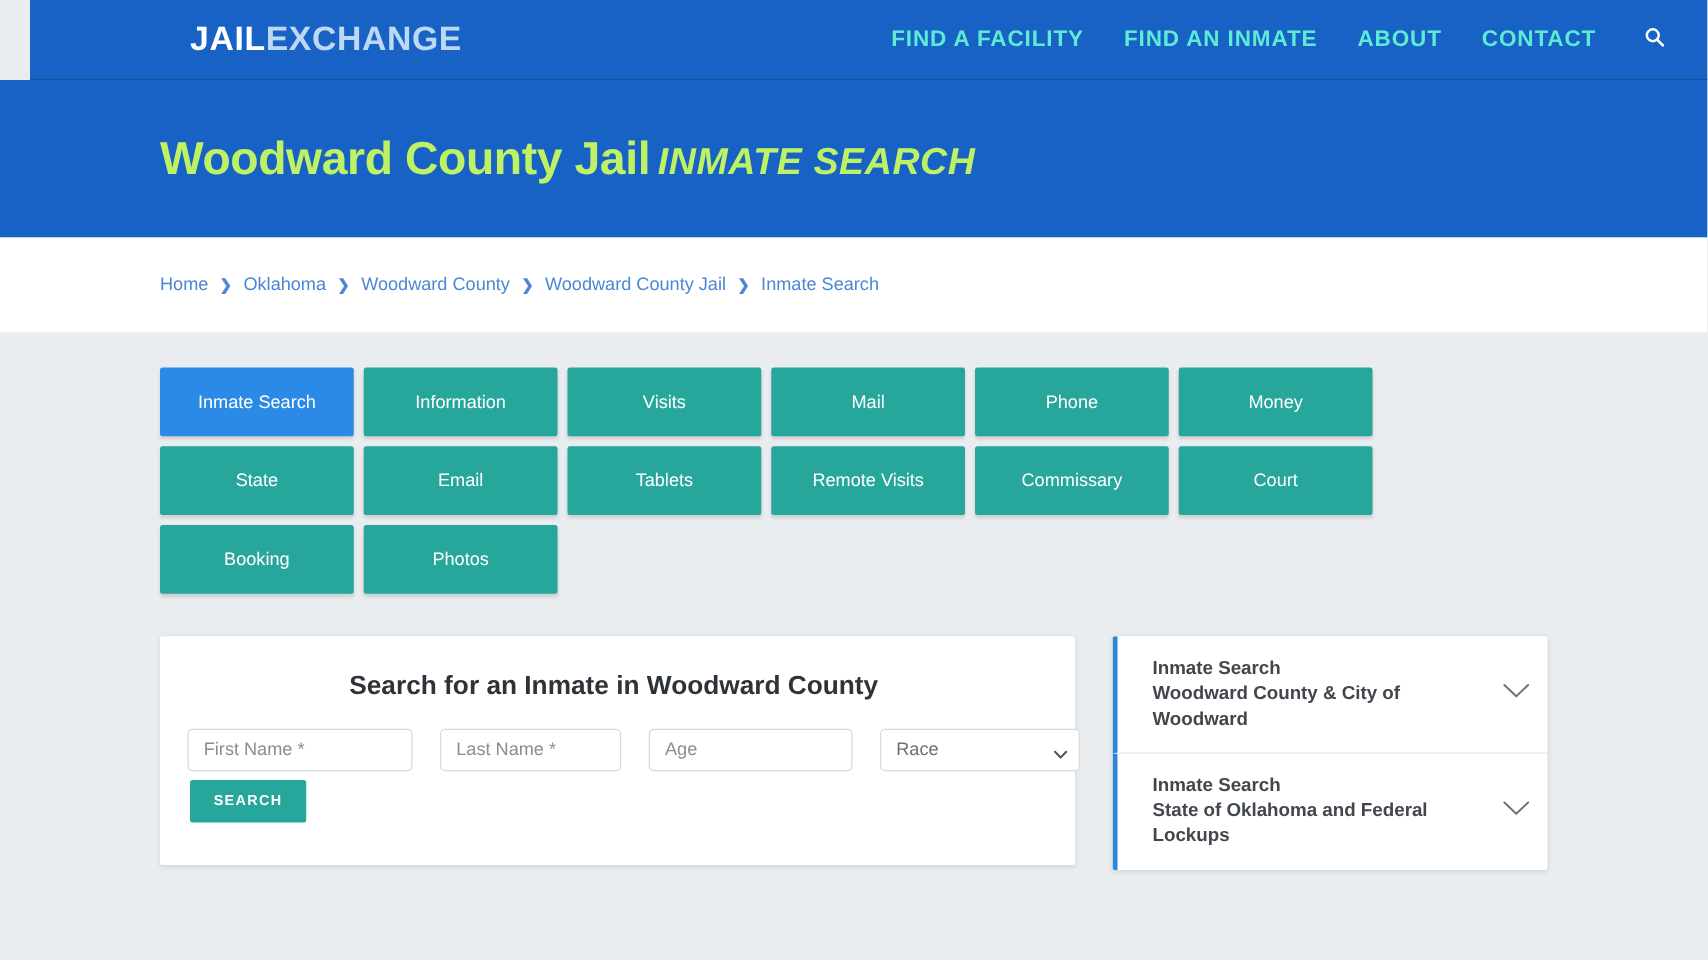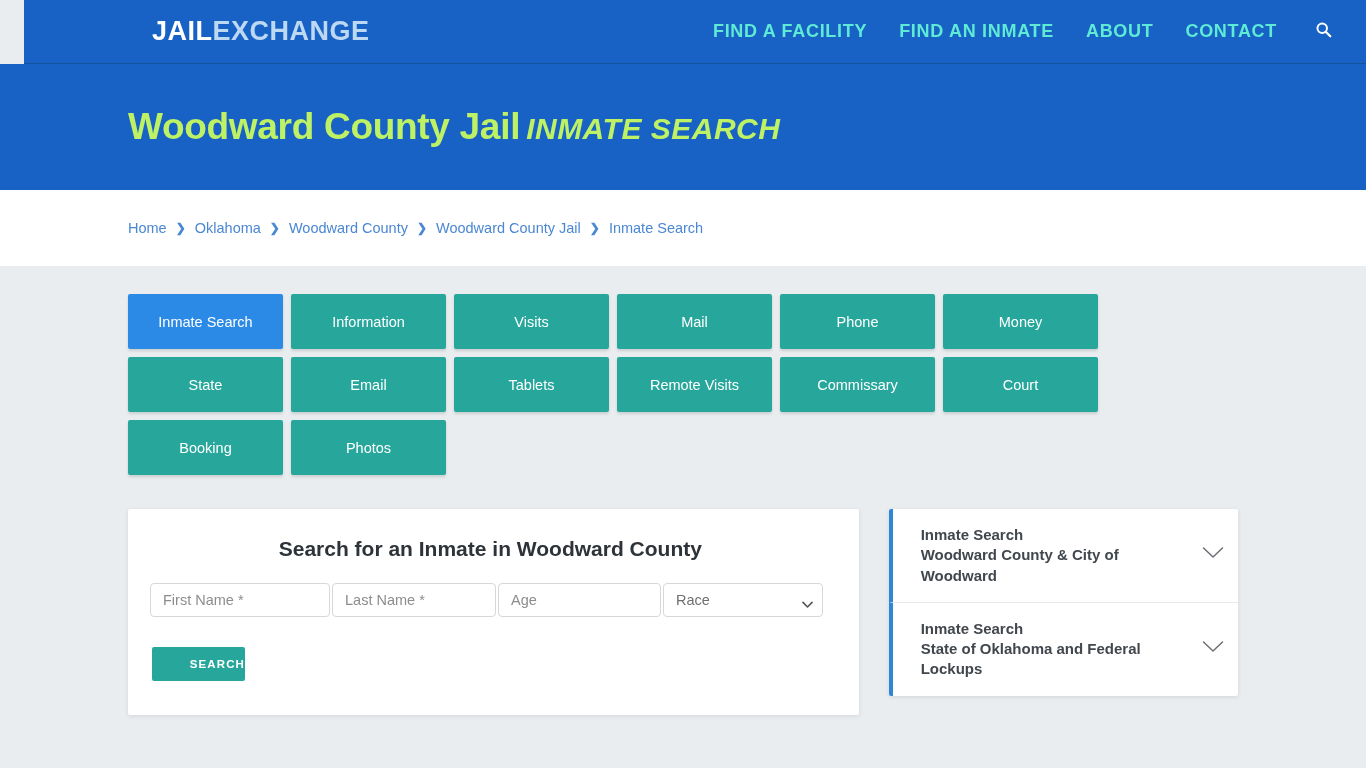--- a/index.html
+++ b/index.html
@@ -155,37 +155,37 @@
   .search-card { padding: 28px 28px 34px 22px; }
   .search-heading {
     text-align: center;
     font-size: 21px;
     font-weight: bold;
     color: #2d3338;
     margin-bottom: 22px;
   }
   .form-row {
     display: flex;
-    gap: 2px;
+    gap: 22px;
     align-items: center;
   }
   .field {
     height: 34px;
     border: 1px solid #d8d8d8;
     border-radius: 4px;
     padding: 0 12px;
     font-family: "Liberation Sans", sans-serif;
     font-size: 14.5px;
     color: #6f6f6f;
     background: #ffffff;
     outline: none;
   }
   .field::placeholder { color: #8d8d8d; }
   .f-first { width: 180px; }
-  .f-last  { width: 164px; }
+  .f-last  { width: 145px; }
   .f-age   { width: 163px; }
   .select-wrap { position: relative; width: 160px; }
   .field-select {
     width: 160px;
     height: 34px;
     border: 1px solid #d8d8d8;
     border-radius: 4px;
     padding: 0 26px 0 12px;
     font-family: "Liberation Sans", sans-serif;
     font-size: 14.5px;
@@ -195,34 +195,33 @@
     appearance: none;
     outline: none;
   }
   .select-chevron {
     position: absolute;
     right: 10px;
     top: 12px;
     pointer-events: none;
   }
   .search-btn {
-    margin-top: 30px;
+    margin-top: 7px;
     margin-left: 2px;
     width: 93px;
     height: 34px;
     background: #27a79c;
     color: #ffffff;
     border: none;
     border-radius: 2px;
     font-family: "Liberation Sans", sans-serif;
     font-size: 11.5px;
     font-weight: bold;
     letter-spacing: 1.1px;
     cursor: pointer;
-    text-align: right;
   }
 
   
   .accordion {
     background: #ffffff;
     box-shadow: 0 1px 4px rgba(30,40,60,0.12);
     border-radius: 2px;
     overflow: hidden;
   }
   .acc-item {

